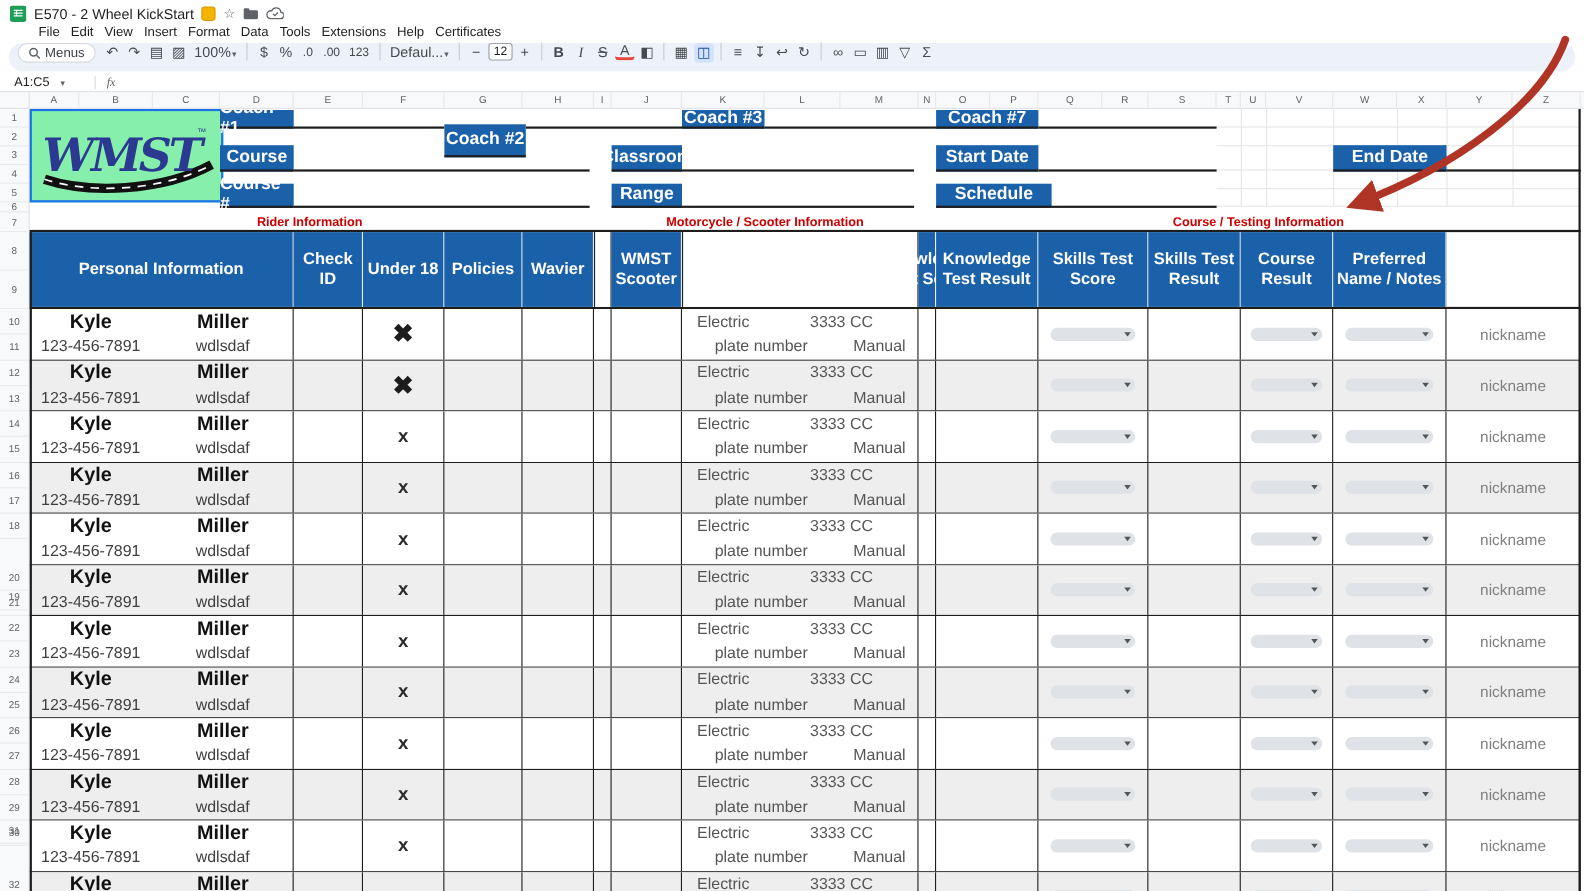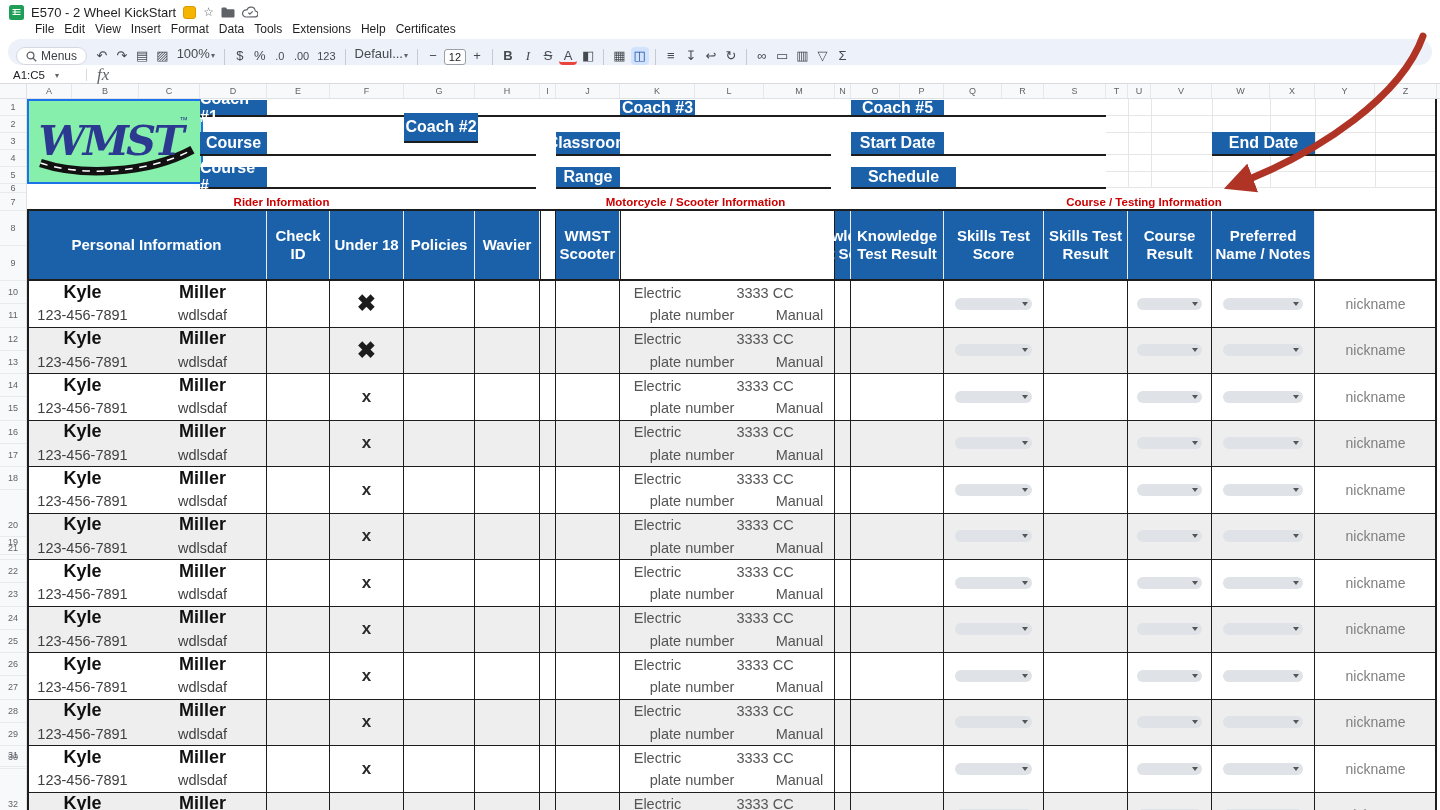--- a/index.html
+++ b/index.html
@@ -12,35 +12,35 @@
   .app{position:relative;width:1440px;height:810px;overflow:hidden;background:#fff}
 
   
   .titlebar{height:21px;display:flex;align-items:center;gap:7px;padding:3px 0 0 9px}
   .doc-title{font-size:13px;color:#1f1f1f}
   .badge{width:13px;height:13px;background:#f5b400;border-radius:3px;border:1px solid #d99b00}
   .ticn{font-size:12px;color:#5f6368;display:flex;align-items:center}
   .menubar{height:16px;display:flex;align-items:center;padding-left:30px}
   .menu-item{font-size:12px;color:#1f1f1f;padding:0 5px;border-radius:4px;cursor:default}
   .toolbarwrap{height:30px;padding:2px 8px}
-  .toolbar{height:26px;background:#edf2fa;border-radius:16px;display:flex;align-items:flex-end;gap:2px;padding:0 8px;font-size:12px;color:#444;white-space:nowrap}
+  .toolbar{height:26px;background:#edf2fa;border-radius:16px;display:flex;align-items:flex-start;gap:2px;padding:0 8px;font-size:12px;color:#444;white-space:nowrap}
   .menus-pill{display:flex;align-items:center;gap:4px;background:#fff;border:1px solid #d5d9de;border-radius:12px;padding:1px 9px;font-size:12px;color:#3c4043;margin-right:4px}
   .ti{min-width:18px;text-align:center;font-size:13px;color:#454a4f;padding:1px 3px;border-radius:4px;line-height:16px}
   .ti.small{font-size:11px}
   .ti.active{background:#d3e3fd;color:#174ea6}
   .ti .dd{font-size:8px;color:#5f6368;margin-left:1px}
   .ti.b{font-weight:bold}.ti.i{font-style:italic;font-family:"Liberation Serif",serif}.ti.s{text-decoration:line-through}
   .ti.a{border-bottom:3px solid #e8453c;padding-bottom:0;line-height:12px}
   .sizebox{width:22px;height:16px;background:#fff;border:1px solid #9aa0a6;border-radius:3px;font-size:11px;color:#202124;display:flex;align-items:center;justify-content:center}
   .sep{width:1px;height:16px;background:#c6cacf;margin:0 4px;flex:none}
   .formulabar{height:17px;border-bottom:1px solid #d7dade;display:flex;align-items:center;font-size:11.5px;color:#202124;background:#fff}
   .namebox{width:86px;padding-left:13px;display:flex;align-items:center;gap:10px}
   .namebox .dd{font-size:8px;color:#5f6368}
   .fbsep{width:1px;height:12px;background:#d7dade;margin-right:10px}
-  .fx{font-style:italic;color:#5f6368;font-family:"Liberation Serif",serif;font-size:17px}
+  .fx{font-style:italic;color:#5f6368;font-family:"Liberation Serif",serif;font-size:11px}
 
   
   .colhdr{height:15px;display:flex;background:#f8f9fa;border-bottom:1px solid #dfe1e5;font-size:9px;color:#5f6368}
   .colhdr .corner{width:27px;flex:none;border-right:1px solid #dfe1e5}
   .colhdr .cl{flex:none;display:flex;align-items:center;justify-content:center;border-right:1px solid #e5e7ea}
   .gridarea{position:relative;height:711px;overflow:hidden}
   .gutter{position:absolute;left:0;top:0;width:27px;height:711px;background:#f8f9fa;border-right:1px solid #dfe1e5}
   .gr{position:absolute;left:0;width:26px;display:flex;align-items:center;justify-content:center;font-size:9px;color:#5f6368;border-bottom:1px solid #e9eaec}
 
   
@@ -273,21 +273,21 @@
         <path d="M6 60 C 48 74, 118 72, 166 46" fill="none" stroke="#111" stroke-width="9"></path>
         <path d="M6 60 C 48 74, 118 72, 166 46" fill="none" stroke="#fff" stroke-width="1.6" stroke-dasharray="8 7"></path>
         <text x="4" y="52" font-family="'DejaVu Serif',serif" font-style="italic" font-weight="bold" font-size="44" letter-spacing="-3" fill="#2b3990">WMST</text>
         <text x="152" y="18" font-size="9" fill="#2b3990">™</text>
       </svg>
     </div>
 
     <div class="blab" style="left:200px;top:1px;width:67px;height:17px">Coach #1</div>
     <div class="blab" style="left:404px;top:14px;width:74px;height:30px">Coach #2</div>
     <div class="blab" style="left:620px;top:1px;width:75px;height:17px">Coach #3</div>
-    <div class="blab" style="left:851px;top:1px;width:93px;height:17px">Coach #5</div>
+    <div class="blab" style="left:851px;top:1px;width:93px;height:17px">Coach #7</div>
     <div class="blab" style="left:200px;top:33px;width:67px;height:24px">Course</div>
     <div class="blab" style="left:556px;top:33px;width:64px;height:24px">Classroom</div>
     <div class="blab" style="left:851px;top:33px;width:93px;height:24px">Start Date</div>
     <div class="blab" style="left:1212px;top:33px;width:103px;height:24px">End Date</div>
     <div class="blab" style="left:200px;top:68px;width:67px;height:22px">Course #</div>
     <div class="blab" style="left:556px;top:68px;width:64px;height:22px">Range</div>
     <div class="blab" style="left:851px;top:68px;width:105px;height:22px">Schedule</div>
 
     <div class="stitle" style="left:27px;width:509px">Rider Information</div>
     <div class="stitle" style="left:556px;width:279px">Motorcycle / Scooter Information</div>

